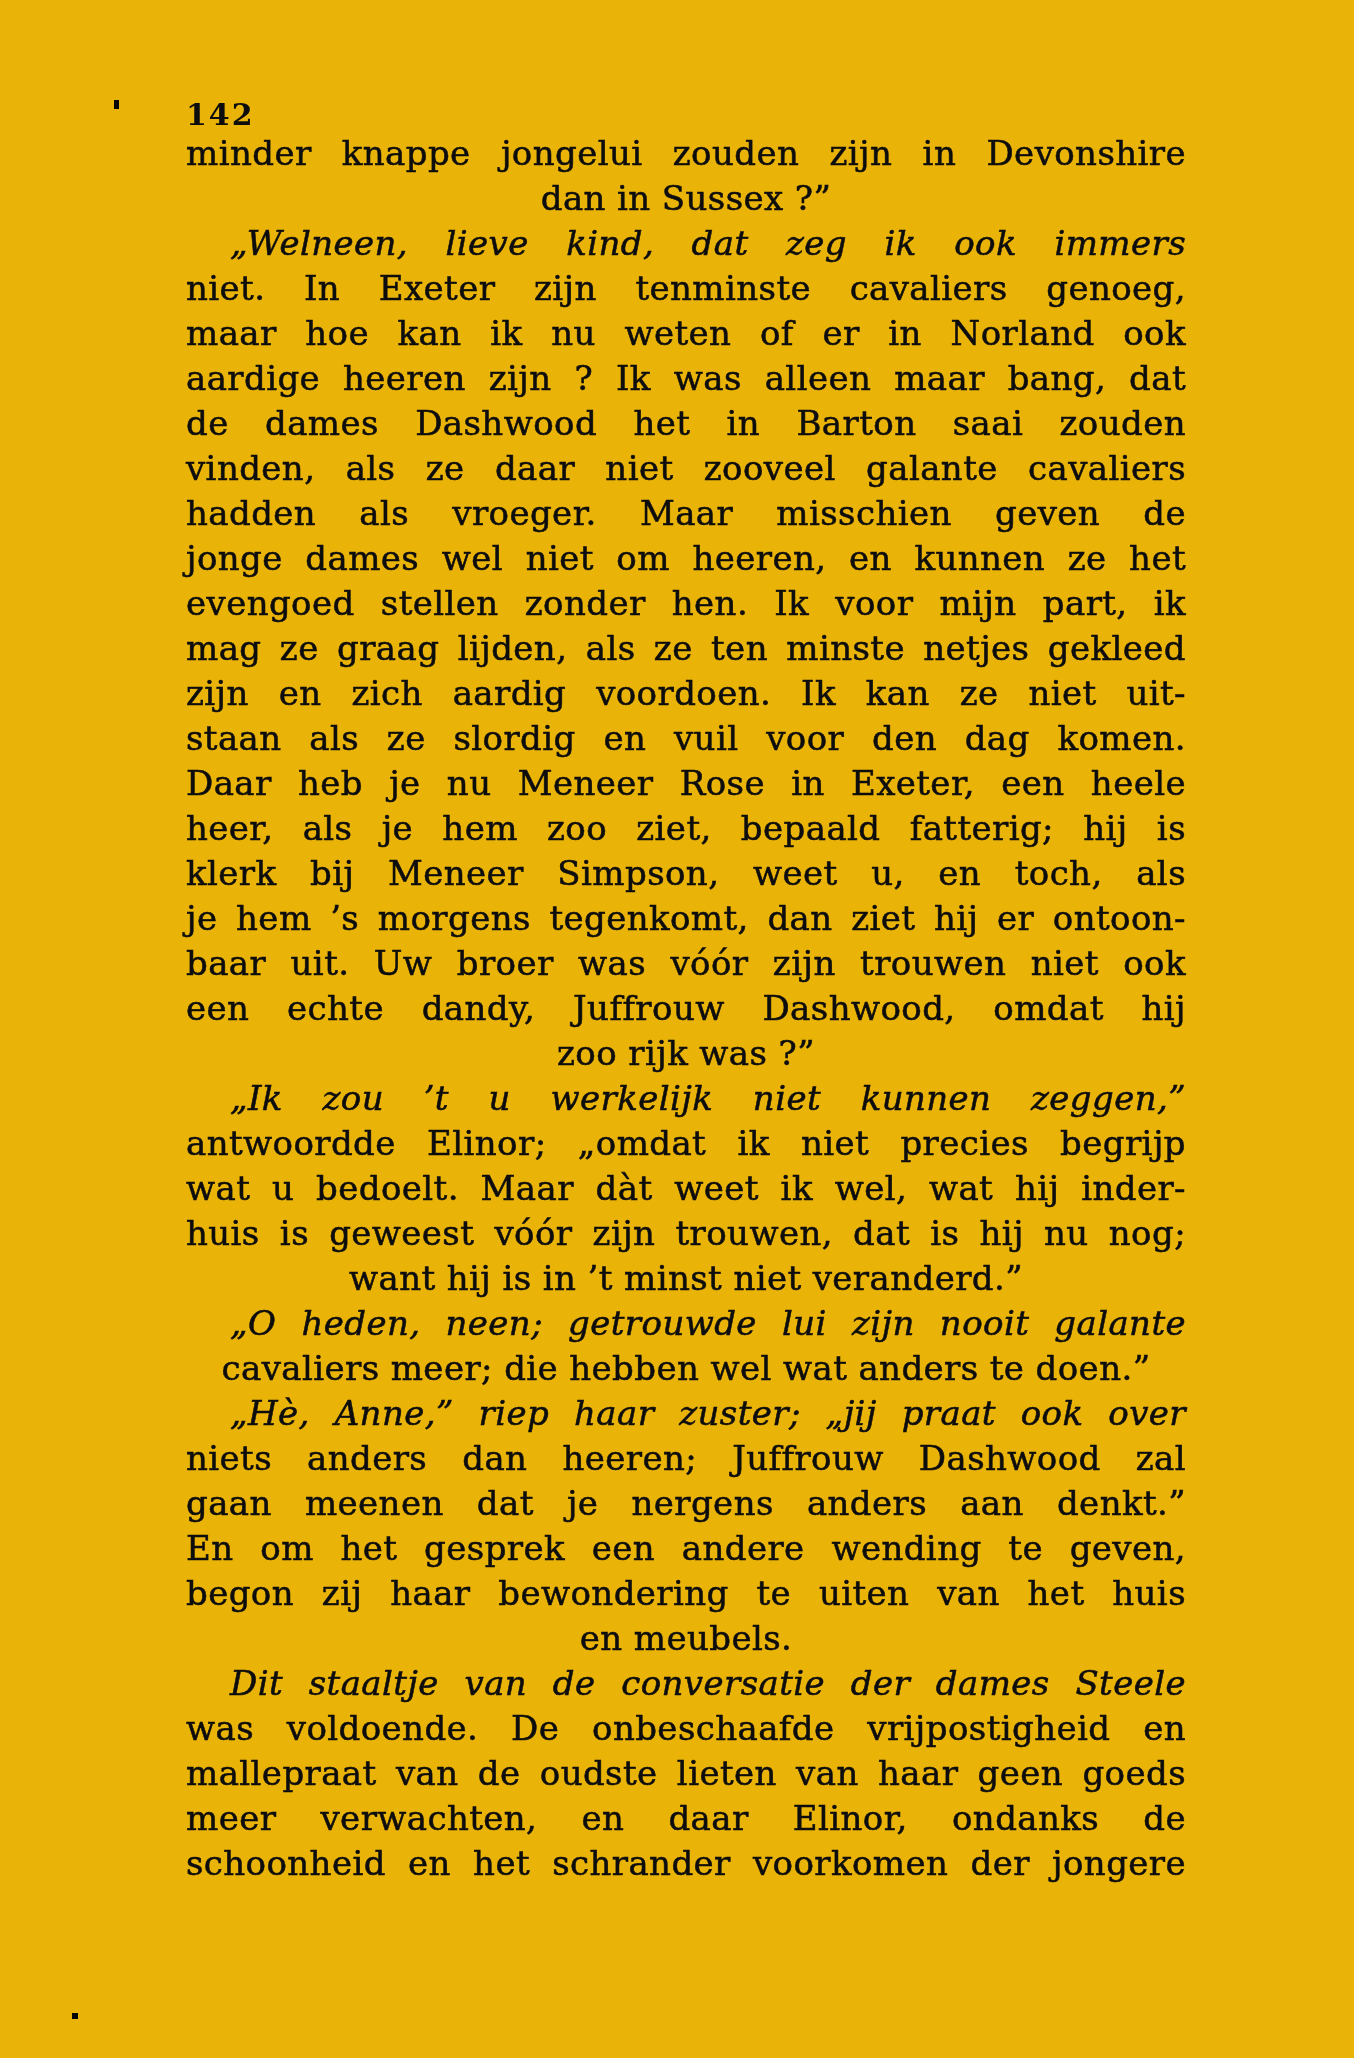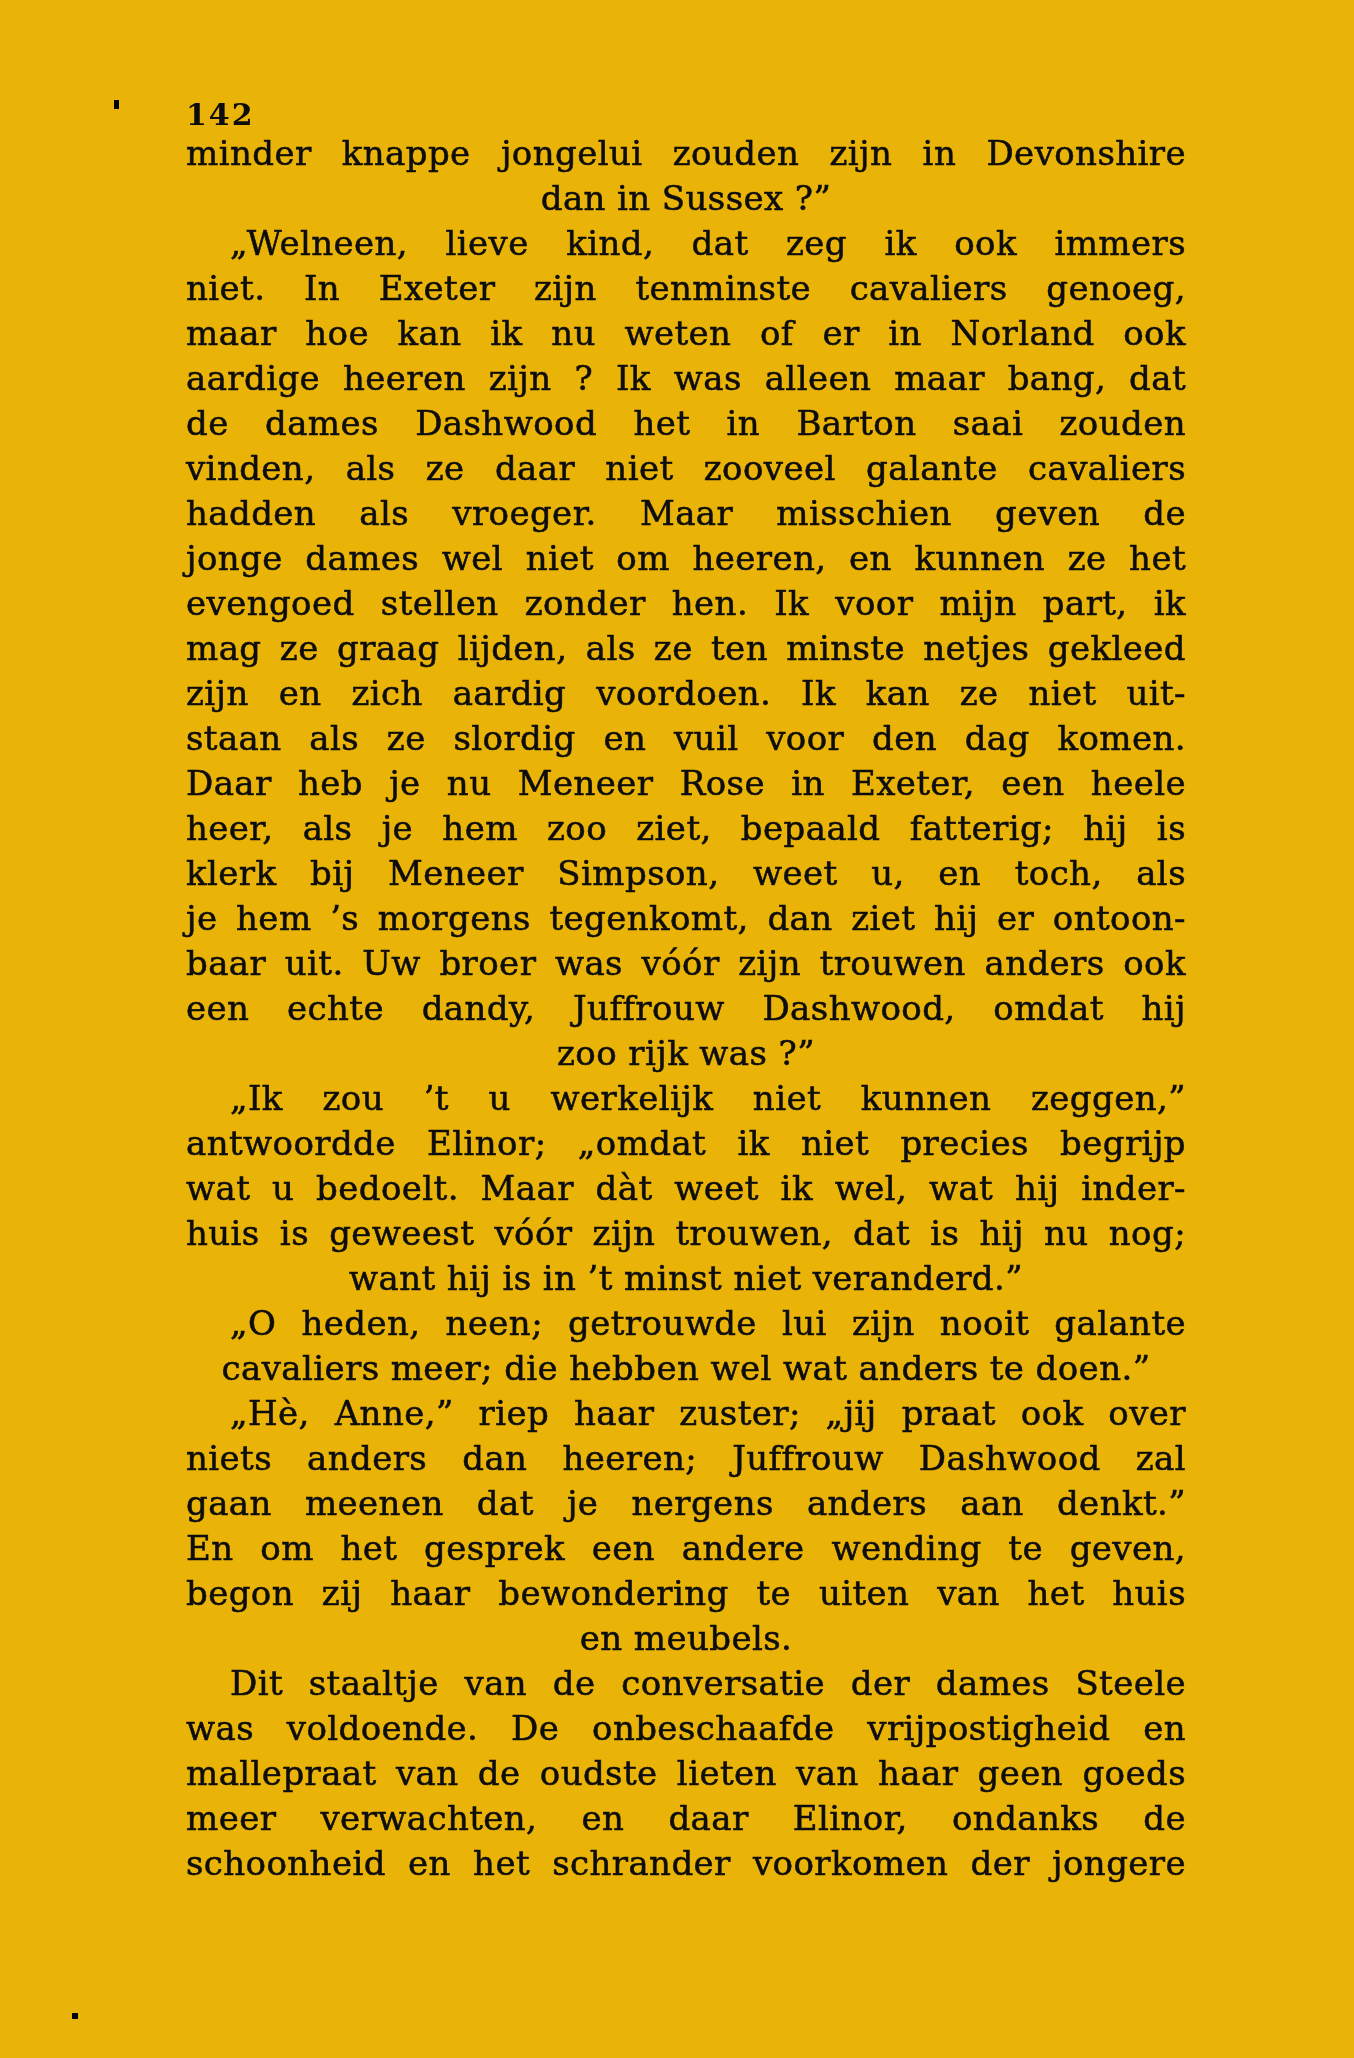--- a/index.html
+++ b/index.html
@@ -25,21 +25,21 @@
     left:186px;
     top:131px;
     width:1000px;
     font-size:34px;
     line-height:45px;
     letter-spacing:0.4px;
     -webkit-text-stroke:0.55px currentColor;
   }
   .ln { text-align:center; white-space:normal; }
   .ln.j { text-align:justify; text-align-last:justify; }
-  .ln.ind { padding-left:44px; }
+  .ln.ind { padding-left:44px;font-style:italic; }
   .speck { position:absolute; background:#000000; }
   .speck.s1 { left:114px; top:100px; width:5px; height:9px; }
   .speck.s2 { left:72px;  top:2013px; width:6px; height:6px; }
 </style>
 </head>
 <body>
 
 <div class="page">
   <div class="pagenum">142</div>
 
@@ -55,21 +55,21 @@
     <div class="ln j">hadden als vroeger. Maar misschien geven de</div>
     <div class="ln j">jonge dames wel niet om heeren, en kunnen ze het</div>
     <div class="ln j">evengoed stellen zonder hen. Ik voor mijn part, ik</div>
     <div class="ln j">mag ze graag lijden, als ze ten minste netjes gekleed</div>
     <div class="ln j">zijn en zich aardig voordoen. Ik kan ze niet uit-</div>
     <div class="ln j">staan als ze slordig en vuil voor den dag komen.</div>
     <div class="ln j">Daar heb je nu Meneer Rose in Exeter, een heele</div>
     <div class="ln j">heer, als je hem zoo ziet, bepaald fatterig; hij is</div>
     <div class="ln j">klerk bij Meneer Simpson, weet u, en toch, als</div>
     <div class="ln j">je hem ’s morgens tegenkomt, dan ziet hij er ontoon-</div>
-    <div class="ln j">baar uit. Uw broer was vóór zijn trouwen anders ook</div>
+    <div class="ln j">baar uit. Uw broer was vóór zijn trouwen niet ook</div>
     <div class="ln j">een echte dandy, Juffrouw Dashwood, omdat hij</div>
     <div class="ln">zoo rijk was ?”</div>
     <div class="ln j ind">„Ik zou ’t u werkelijk niet kunnen zeggen,”</div>
     <div class="ln j">antwoordde Elinor; „omdat ik niet precies begrijp</div>
     <div class="ln j">wat u bedoelt. Maar dàt weet ik wel, wat hij inder-</div>
     <div class="ln j">huis is geweest vóór zijn trouwen, dat is hij nu nog;</div>
     <div class="ln">want hij is in ’t minst niet veranderd.”</div>
     <div class="ln j ind">„O heden, neen; getrouwde lui zijn nooit galante</div>
     <div class="ln">cavaliers meer; die hebben wel wat anders te doen.”</div>
     <div class="ln j ind">„Hè, Anne,” riep haar zuster; „jij praat ook over</div>

